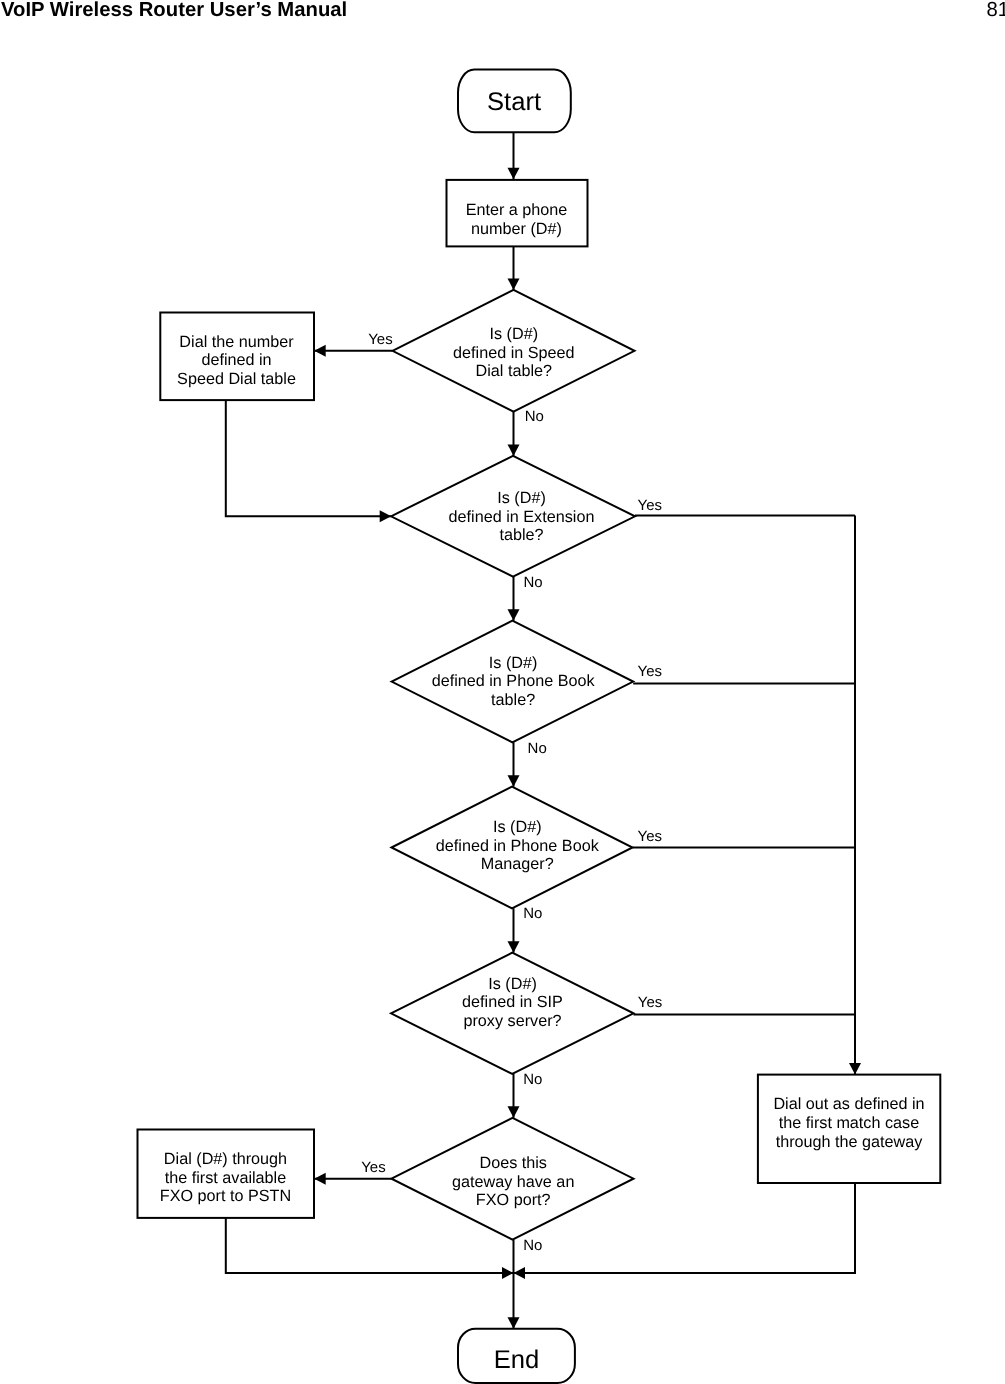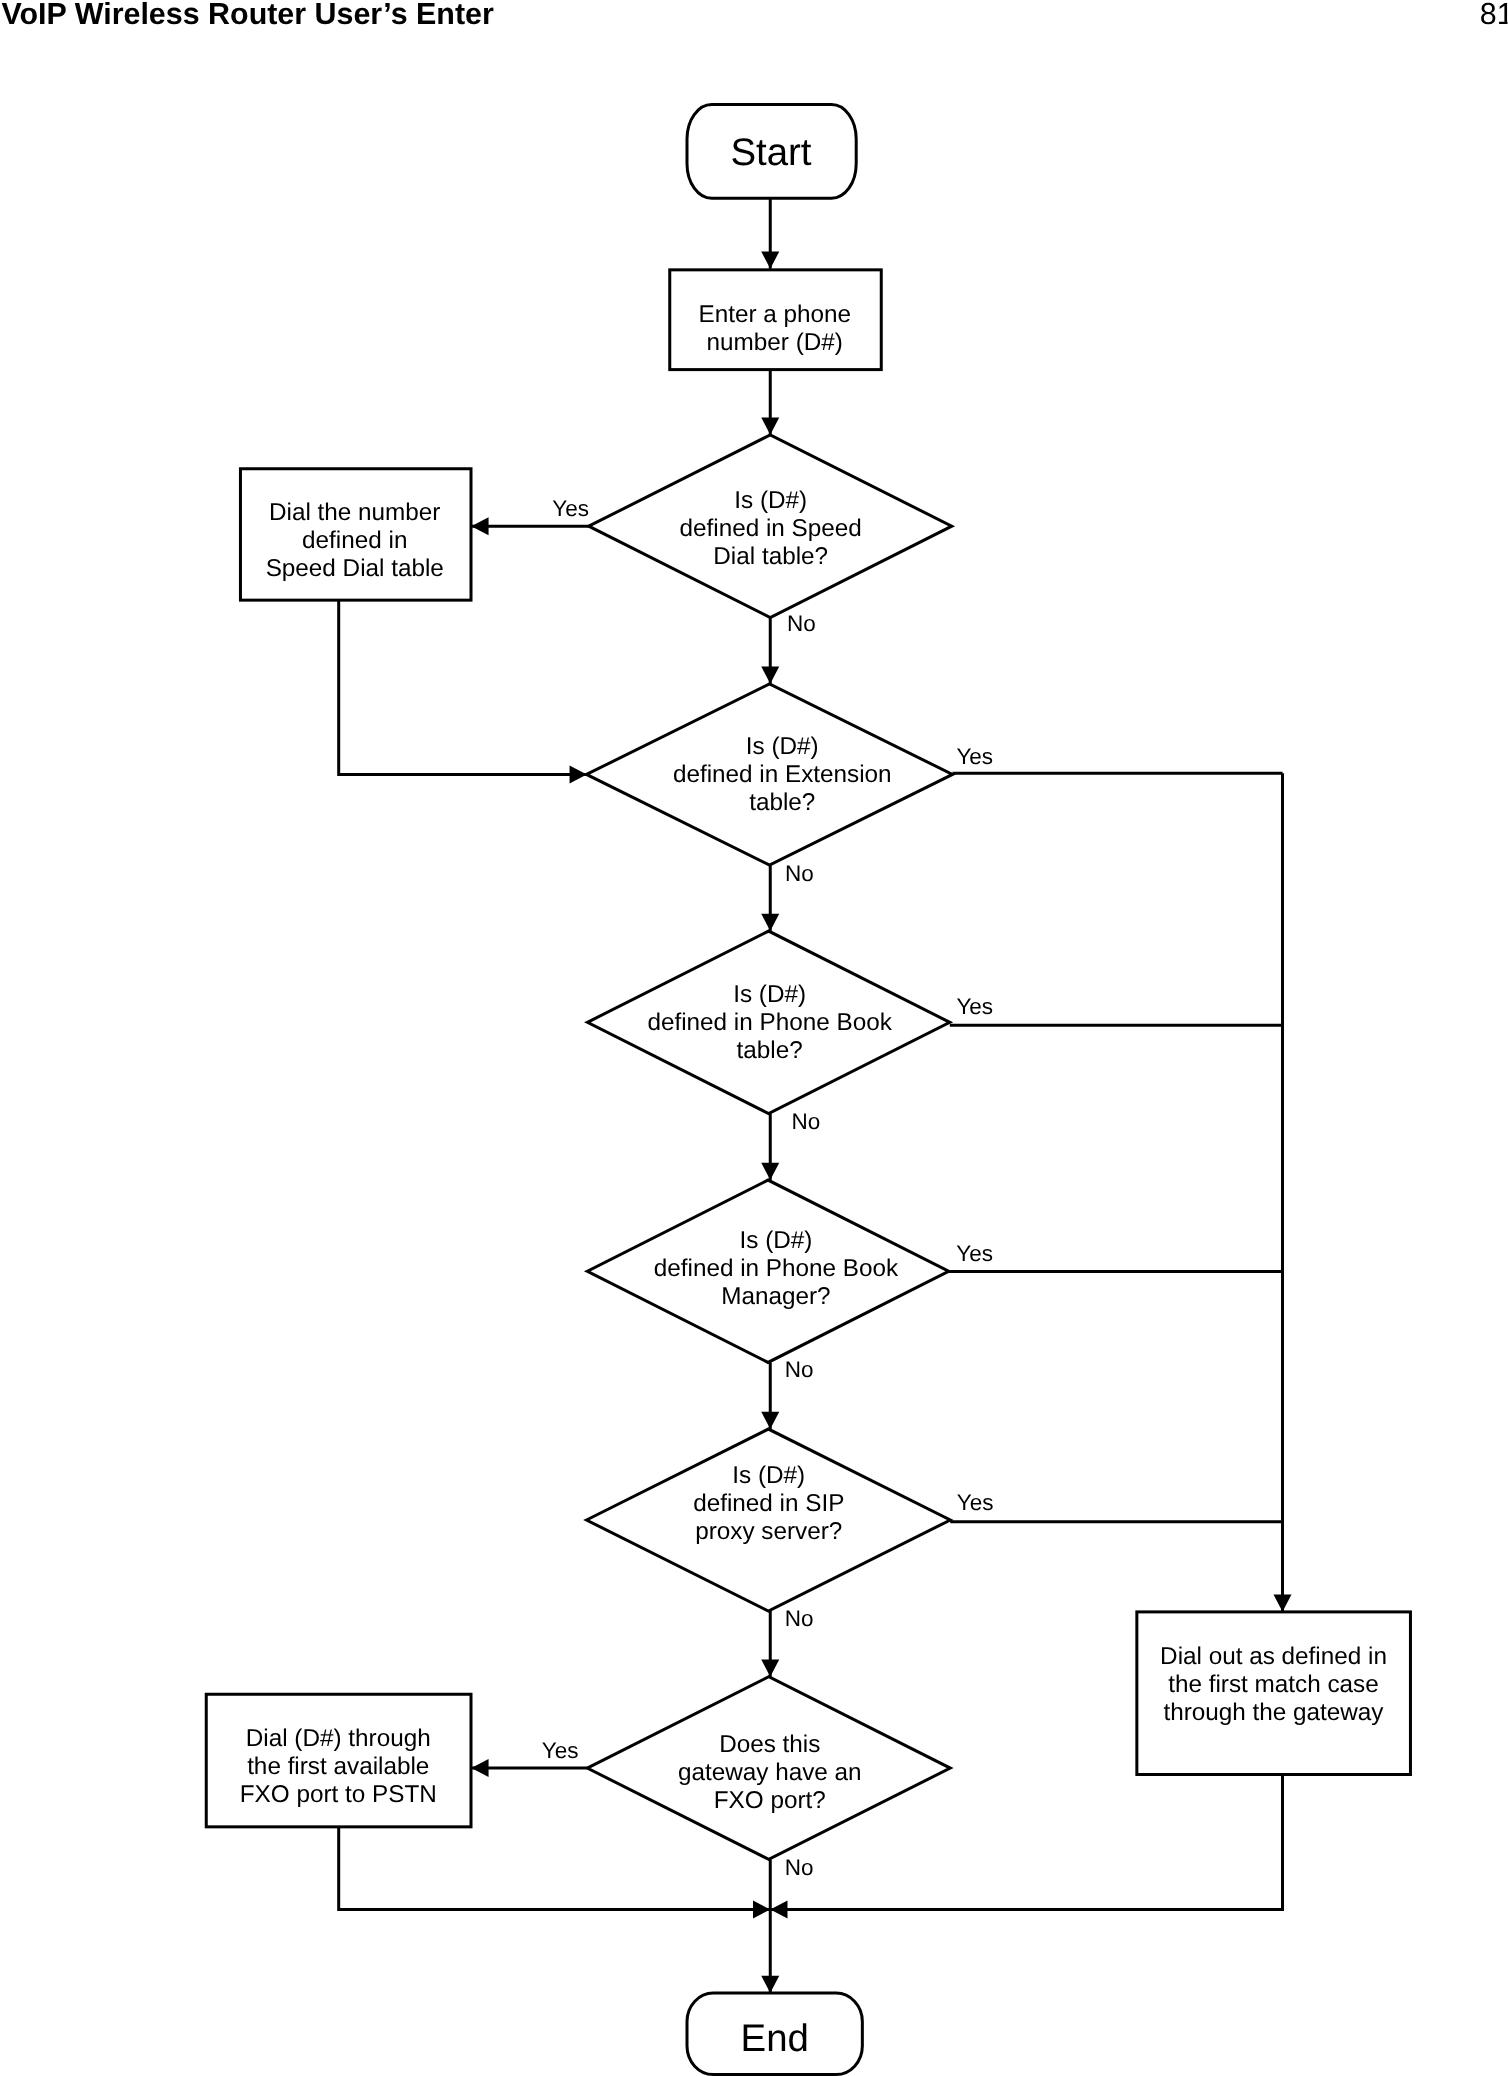--- a/index.html
+++ b/index.html
@@ -79,21 +79,21 @@
     stroke: #000000;
     stroke-width: 2;
     fill: none;
   }
   .arrowhead { fill: #000000; }
 </style>
 </head>
 <body>
 
 <div class="page-header">
-  <div class="header-title">VoIP Wireless Router User’s Enter</div>
+  <div class="header-title">VoIP Wireless Router User’s Manual</div>
   <div class="header-page-number">81</div>
 </div>
 
 <svg id="flow" width="1005" height="1384" viewBox="0 0 1005 1384">
   <g id="connectors">
     <polyline class="conn" points="513.5,132.2 513.5,179.2"></polyline>
     <path class="arrowhead" d="M 513.5 179.2 L 507.5 167.7 L 519.5 167.7 Z"></path>
     <polyline class="conn" points="513.5,245.6 513.5,289.9"></polyline>
     <path class="arrowhead" d="M 513.5 289.9 L 507.5 278.4 L 519.5 278.4 Z"></path>
     <polyline class="conn" points="392.5,350.8 314.2,350.8"></polyline>

